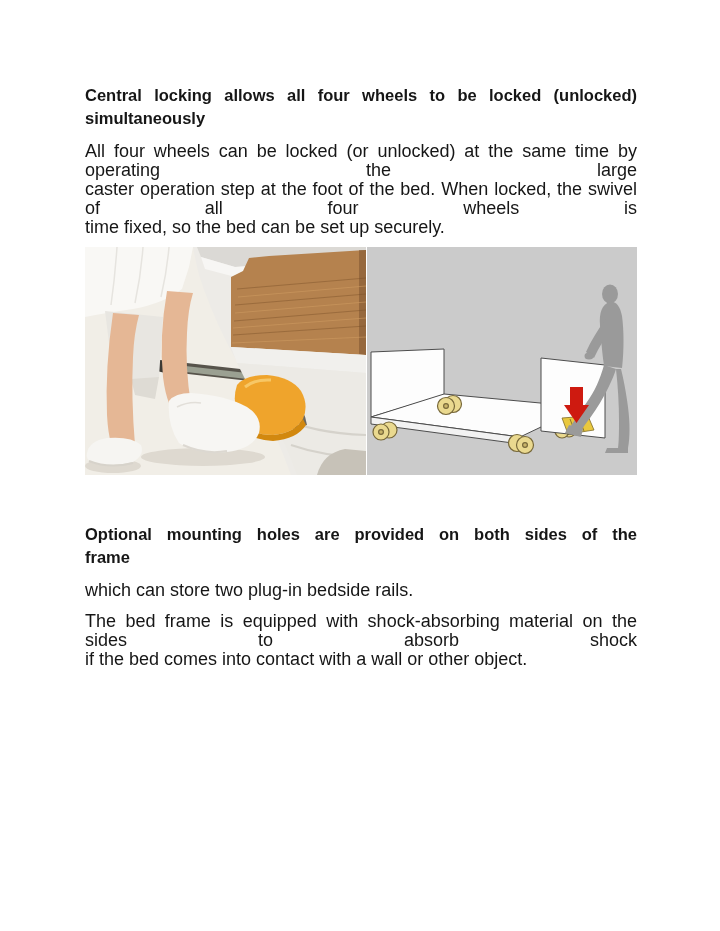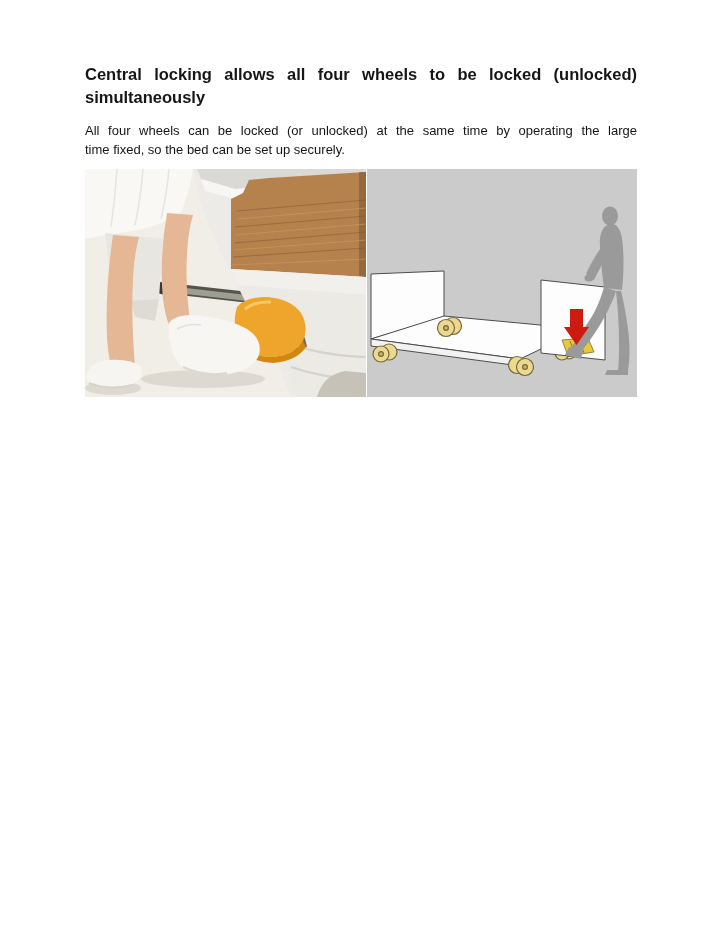--- a/index.html
+++ b/index.html
@@ -3,24 +3,24 @@
 <meta charset="utf-8">
 <style>
   html,body { margin:0; padding:0; background:#ffffff; }
   body {
     width:720px; height:931px;
     font-family:"Liberation Sans","DejaVu Sans",sans-serif;
     color:#161616;
     overflow:hidden;
   }
   .page { position:relative; width:720px; height:931px; background:#ffffff; }
-  .content { position:absolute; left:85px; top:0; width:552px; padding-top:46px;margin-top:17px; }
+  .content { position:absolute; left:85px; top:0; width:552px; padding-top:84px; }
 
   .heading { font-weight:bold; font-size:16.5px; line-height:23px; margin:0; }
-  .body-text { font-size:13px; line-height:19px; margin:0; }
+  .body-text { font-size:18px; line-height:19px; margin:0; }
 
   
   .jline { text-align:justify; text-align-last:justify; }
   .jline:last-child { text-align-last:left; }
 
   #sec1-body { margin-top:12px; }
   .figures   { margin-top:10px; height:228px; display:flex; }
   #sec2-heading { margin-top:48px; }
   #sec2-body { margin-top:12px; }
   #sec3-heading { margin-top:43px; }
@@ -35,20 +35,21 @@
 
 <div class="page">
   <div class="content">
 
     <div class="heading" id="sec1-heading">
         <div class="jline">Central locking allows all four wheels to be locked (unlocked)</div>
         <div class="jline">simultaneously</div>
       </div>
     <div class="body-text" id="sec1-body">
         <div class="jline">All four wheels can be locked (or unlocked) at the same time by operating the large</div>
+        <div class="jline">caster operation step at the foot of the bed. When locked, the swivel of all four wheels is</div>
         <div class="jline">time fixed, so the bed can be set up securely.</div>
       </div>
 
     <div class="figures">
 
       <svg class="fig fig-photo" viewBox="0 0 281 228" role="img" aria-label="Photo: nurse's foot pressing the yellow caster operation pedal at the foot of the bed">
         <rect x="0" y="0" width="281" height="228" fill="#f1eee7"></rect>
 
         <ellipse cx="118" cy="210" rx="62" ry="9" fill="#ded9d0"></ellipse>
         <ellipse cx="28" cy="219" rx="28" ry="7" fill="#ded9d0"></ellipse>
@@ -154,18 +155,27 @@
           <path d="M237,118 C233,132 228,144 220,155 C214,163 208,172 204,179 L213,185 C219,176 227,166 233,156 C239,146 246,132 249,122 Z"></path>
           <path d="M202,178 L216,182 L214,190 L198,186 Z"></path>
           <path d="M249,122 C251,140 252,158 252,174 C252,184 252,194 251,201 L261,201 C263,190 263,176 261,160 C259,144 256,130 254,122 Z"></path>
           <path d="M240,201 L261,201 L261,206 L238,206 Z"></path>
         </g>
 
         <path d="M203,140 L216,140 L216,158 L222,158 L209.5,176 L197,158 L203,158 Z" fill="#ce1a10"></path>
       </svg>
     </div>
 
+    <div class="heading" id="sec2-heading">
+        <div class="jline">Optional mounting holes are provided on both sides of the</div>
+        <div class="jline">frame</div>
+      </div>
     <div class="body-text" id="sec2-body">
+        <div class="jline">which can store two plug-in bedside rails.</div>
       </div>
 
+    <div class="body-text" id="sec3-body">
+        <div class="jline">The bed frame is equipped with shock-absorbing material on the sides to absorb shock</div>
+        <div class="jline">if the bed comes into contact with a wall or other object.</div>
+      </div>
 
   </div>
 </div>
 
 </body></html>

